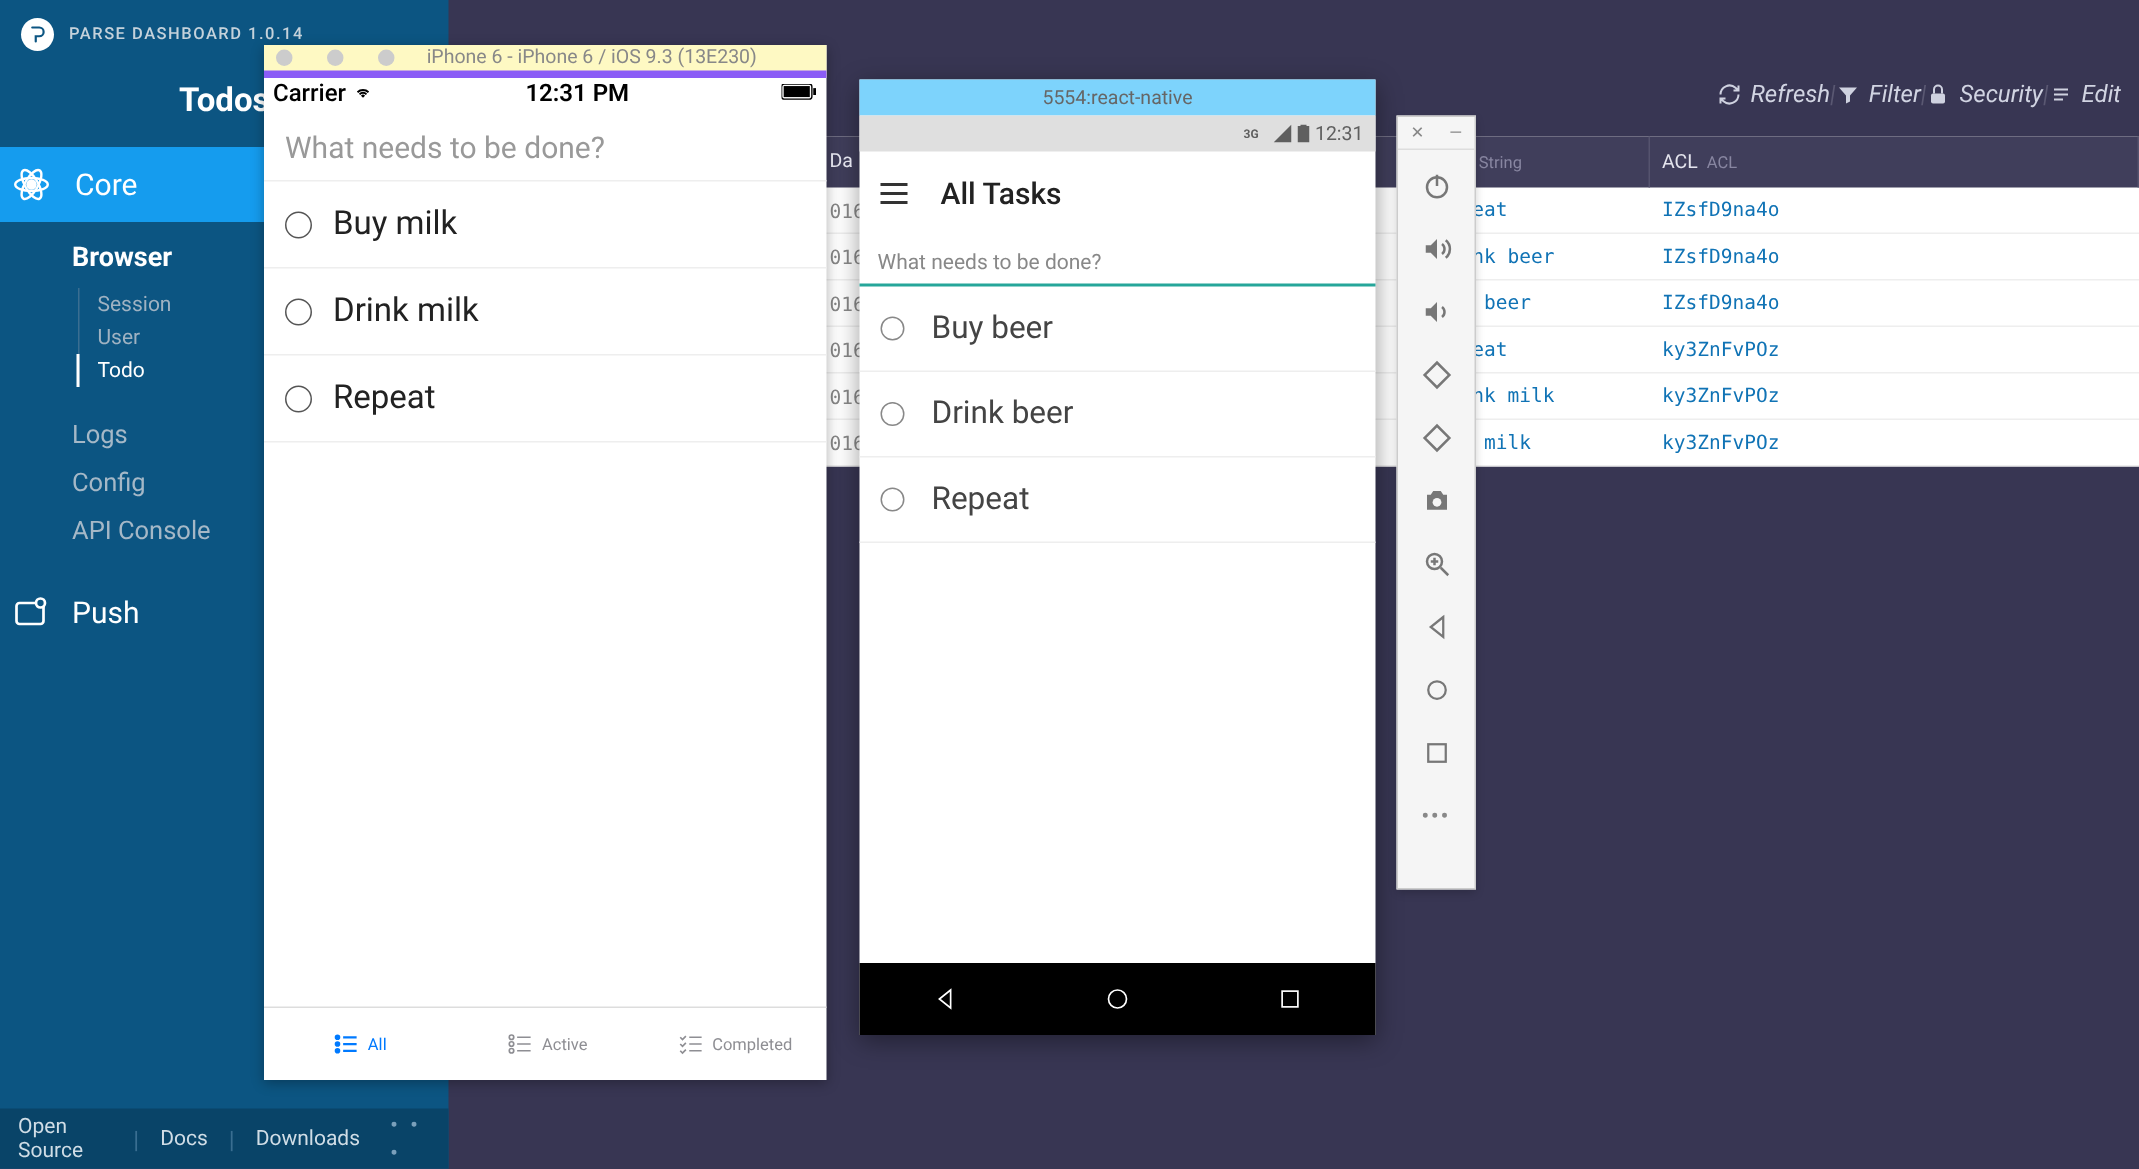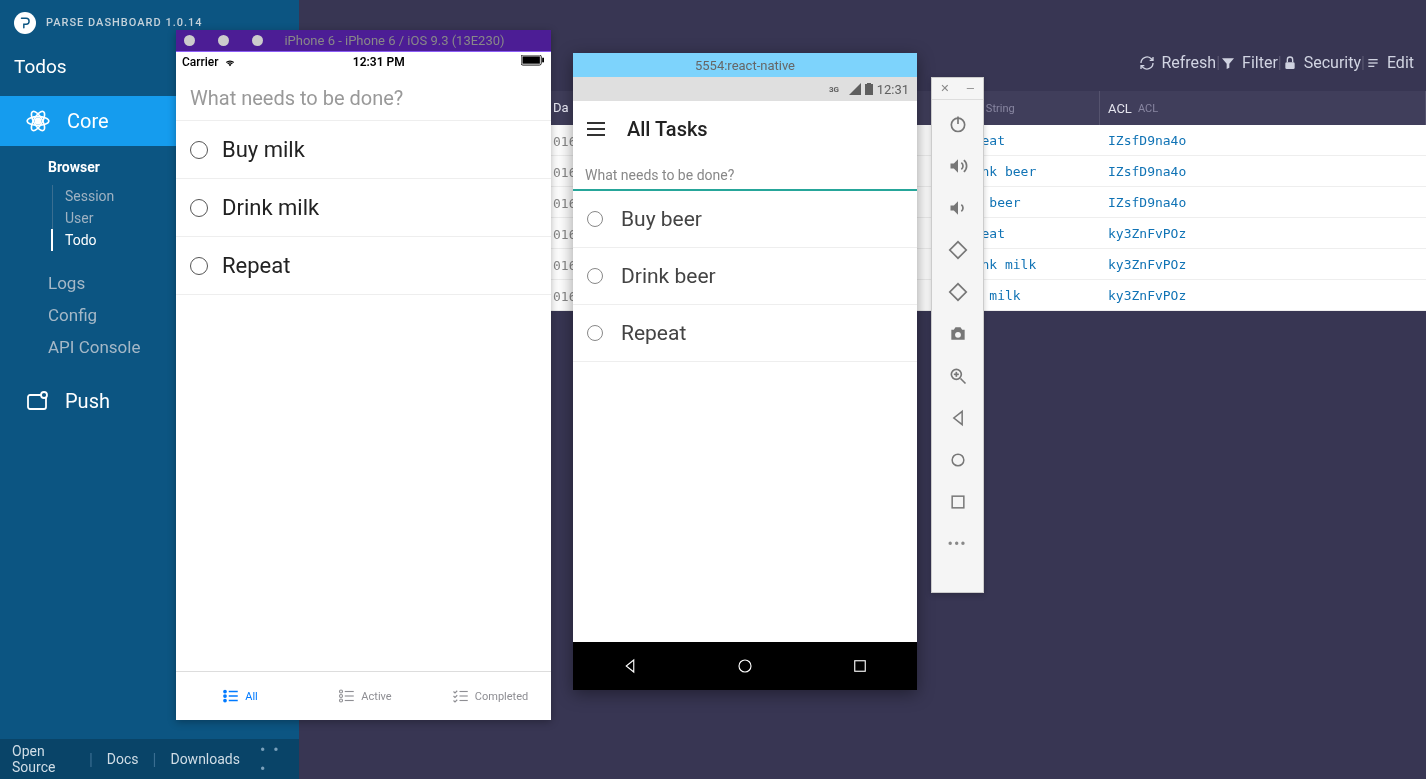--- a/index.html
+++ b/index.html
@@ -4,62 +4,62 @@
 <style>
 * { box-sizing: border-box; margin: 0; padding: 0; }
 body { font-family: -apple-system, BlinkMacSystemFont, "Segoe UI", Roboto, sans-serif; background: #383653; width: 1426px; height: 779px; overflow: hidden; position: relative; }
 
 
 .sidebar { position: absolute; left: 0; top: 0; width: 299px; height: 779px; background: #0c5582; }
 .sidebar-header { height: 45px; display: flex; align-items: center; padding: 0 14px; gap: 10px; }
 .parse-logo { width: 22px; height: 22px; border-radius: 50%; background: #fff; display: flex; align-items: center; justify-content: center; }
 .parse-logo svg { width: 14px; height: 14px; }
 .sidebar-title { color: #c5d2db; font-size: 11px; letter-spacing: 1px; font-weight: 500; }
-.app-name { padding: 10px 14px 18px; color: #fff; font-size: 19px; font-weight: 400; }
-.nav-item { display: flex; align-items: center; gap: 16px; padding: 12px 25px; color: #fff; font-size: 20px; cursor: pointer; }
+.app-name { padding: 10px 14px 18px; color: #fff; font-size: 22px; font-weight: 700; text-align: center; }
+.nav-item { display: flex; align-items: center; gap: 16px; padding: 12px 8px; color: #fff; font-size: 20px; cursor: pointer; }
 .nav-item.active { background: #159cee; }
 .core-icon { width: 26px; height: 26px; }
 .push-icon { width: 24px; height: 24px; position: relative; }
 .sub-nav { padding: 8px 0 10px 48px; }
 .sub-nav-item { color: #a5b8c7; font-size: 14px; padding: 5px 0; cursor: pointer; }
-.sub-nav-item.bold { color: #fff; font-weight: 700; font-size: 14px; padding-bottom: 6px; }
+.sub-nav-item.bold { color: #fff; font-weight: 700; font-size: 18px; padding-bottom: 6px; }
 .sub-sub-nav { border-left: 1px solid #3a6e91; margin: 4px 0 6px 4px; padding-left: 12px; }
 .sub-sub-item { color: #9fb2c2; font-size: 14px; padding: 3px 0; cursor: pointer; }
 .sub-sub-item.active { color: #fff; border-left: 2px solid #fff; margin-left: -14px; padding-left: 12px; }
 .sub-nav-plain { color: #a5b8c7; font-size: 17px; padding: 6px 0 6px 48px; cursor: pointer; }
 
 .sidebar-footer { position: absolute; bottom: 0; left: 0; width: 299px; height: 40px; background: #094468; display: flex; align-items: center; padding: 0 12px; gap: 14px; }
 .sidebar-footer a { color: #d0dde6; font-size: 14px; text-decoration: none; }
 .sidebar-footer .sep { color: #3a6e91; }
 .footer-dots { color: #7aa0bb; margin-left: 6px; letter-spacing: 2px; }
 
 
-.top-toolbar { position: absolute; top: 53px; right: 12px; display: flex; align-items: center; gap: 0; color: #cfd2e0; font-size: 16px; }
+.top-toolbar { position: absolute; top: 53px; right: 12px; display: flex; align-items: center; gap: 0; color: #cfd2e0; font-size: 16px; font-style: italic; }
 .tool-btn { display: flex; align-items: center; gap: 6px; cursor: pointer; color: #d1d4e2; }
 .tool-sep { color: #5a5872; }
 .tool-icon { width: 16px; height: 16px; }
 
 
 .data-table { position: absolute; top: 91px; left: 550px; right: 0; background: #fff; }
 .table-header { display: flex; background: #403e5b; height: 34px; align-items: flex-start; font-size: 13px; }
 .th { padding: 0 8px; color: #e4e4ed; display: flex; align-items: center; gap: 6px; border-right: 1px solid #55536e; height: 100%; }
 .th-type { color: #8886a1; font-size: 11px; }
 .col-text { width: 150px; margin-left: 400px; }
 .col-acl { flex: 1; }
 .table-row { display: flex; height: 31px; align-items: center; border-bottom: 1px solid #eee; font-family: "Monaco", "Menlo", monospace; font-size: 13px; }
 .td { padding: 0 8px; color: #1073b5; }
 .td-text { width: 150px; margin-left: 400px; }
 .td-acl { flex: 1; }
 
 
 .ios-sim { position: absolute; left: 176px; top: 30px; width: 375px; height: 690px; background: #fff; box-shadow: 0 2px 8px rgba(0,0,0,0.3); }
-.ios-titlebar { height: 22px; background: #4c1d95; display: flex; align-items: center; padding: 0 8px; gap: 23px; border-bottom: 1px solid #8b5cf6; }
+.ios-titlebar { height: 22px; background: #fef9c3; display: flex; align-items: center; padding: 0 8px; gap: 23px; border-bottom: 5px solid #8b5cf6; }
 .ios-dot { width: 11px; height: 11px; border-radius: 50%; background: #ccc; }
 .ios-title { flex: 1; text-align: center; color: #888; font-size: 13px; margin-left: -40px; }
-.ios-statusbar { height: 20px; display: flex; align-items: center; justify-content: space-between; padding: 0 6px; font-size: 12px; font-weight: 500; }
+.ios-statusbar { height: 20px; display: flex; align-items: flex-start; justify-content: space-between; padding: 0 6px; font-size: 16px; font-weight: 500; }
 .ios-status-left { display: flex; align-items: center; gap: 4px; }
 .ios-status-right svg { width: 24px; height: 11px; }
 .ios-input { padding: 14px 14px 10px; color: #999; font-size: 20px; border-bottom: 1px solid #eee; }
 .ios-list { }
 .ios-item { display: flex; align-items: center; gap: 14px; padding: 16px 14px; font-size: 22px; color: #222; border-bottom: 1px solid #eee; }
 .circle { width: 18px; height: 18px; border: 1.5px solid #555; border-radius: 50%; }
 .ios-tabbar { position: absolute; bottom: 0; left: 0; right: 0; height: 49px; border-top: 1px solid #ddd; display: flex; }
 .ios-tab { flex: 1; display: flex; flex-direction: row; align-items: center; justify-content: center; gap: 2px; font-size: 11px; color: #8e8e93; cursor: pointer; }
 .ios-tab.active { color: #007aff; }
 .ios-tab svg { width: 24px; height: 18px; }

